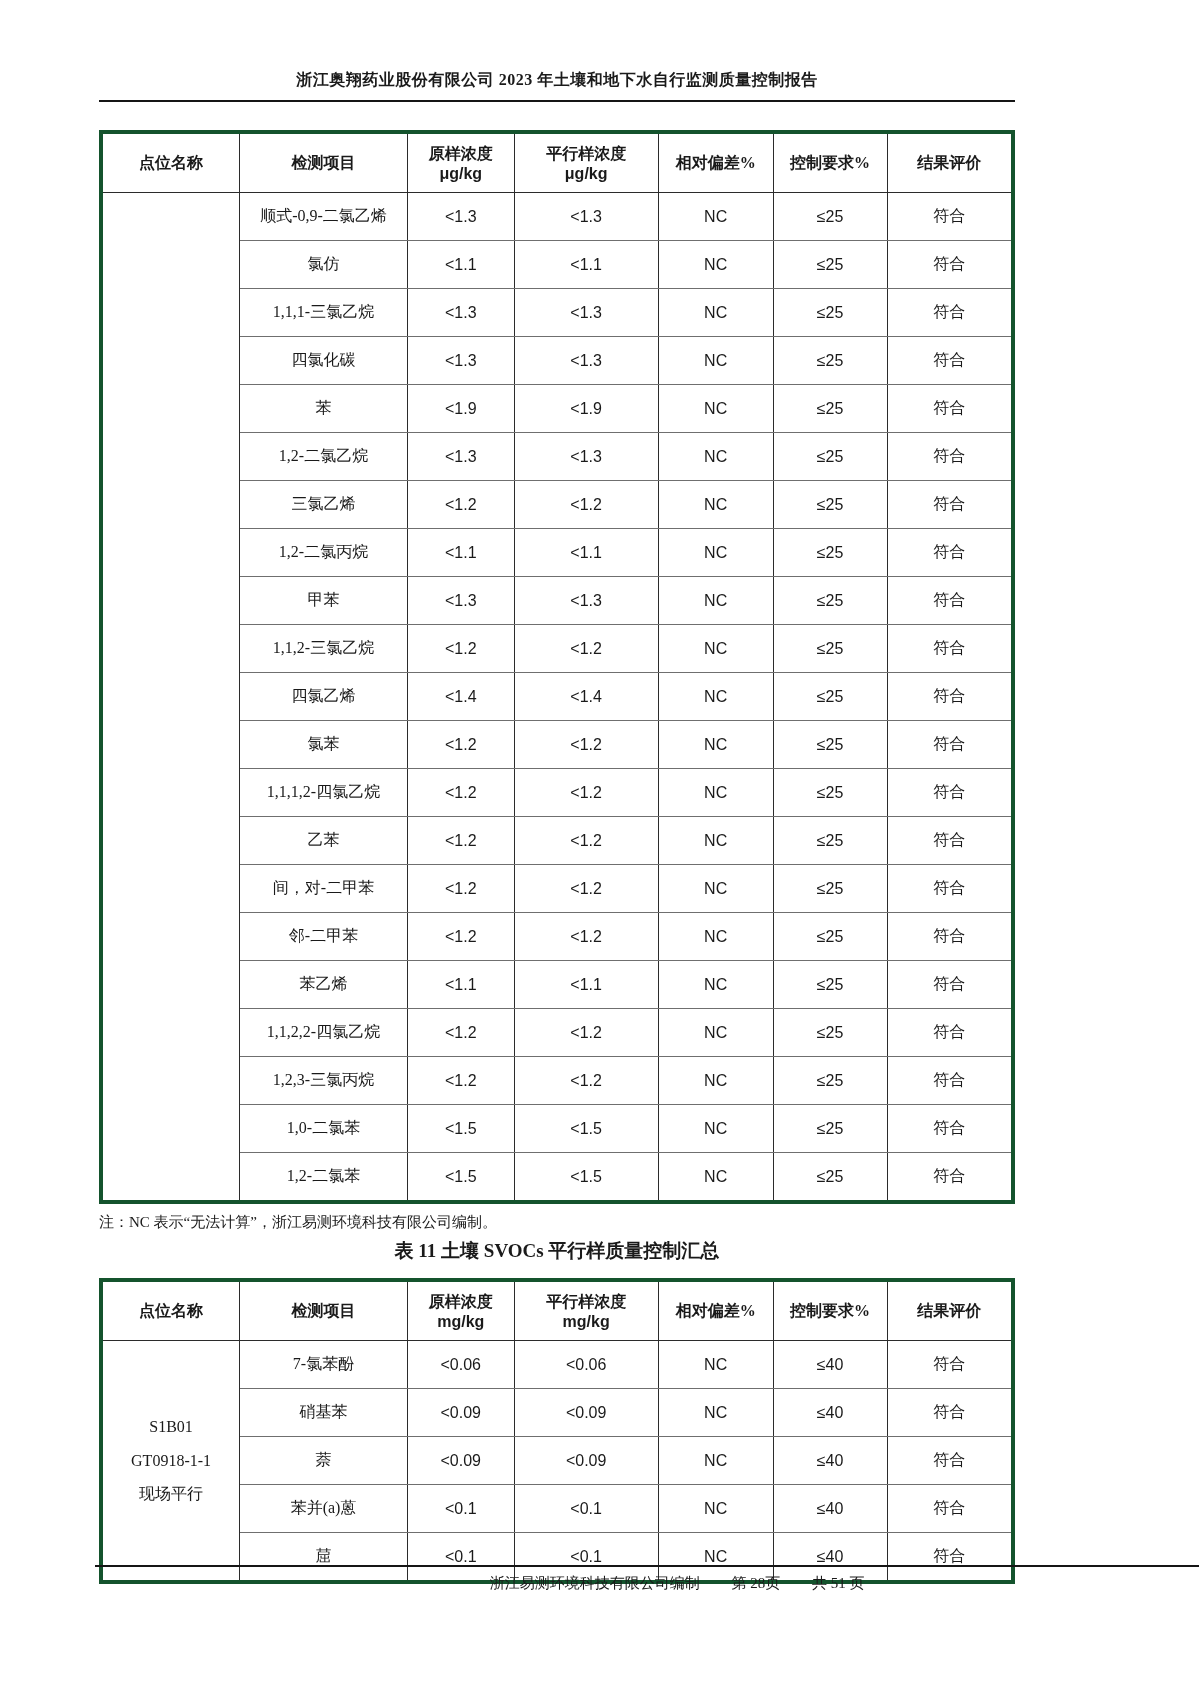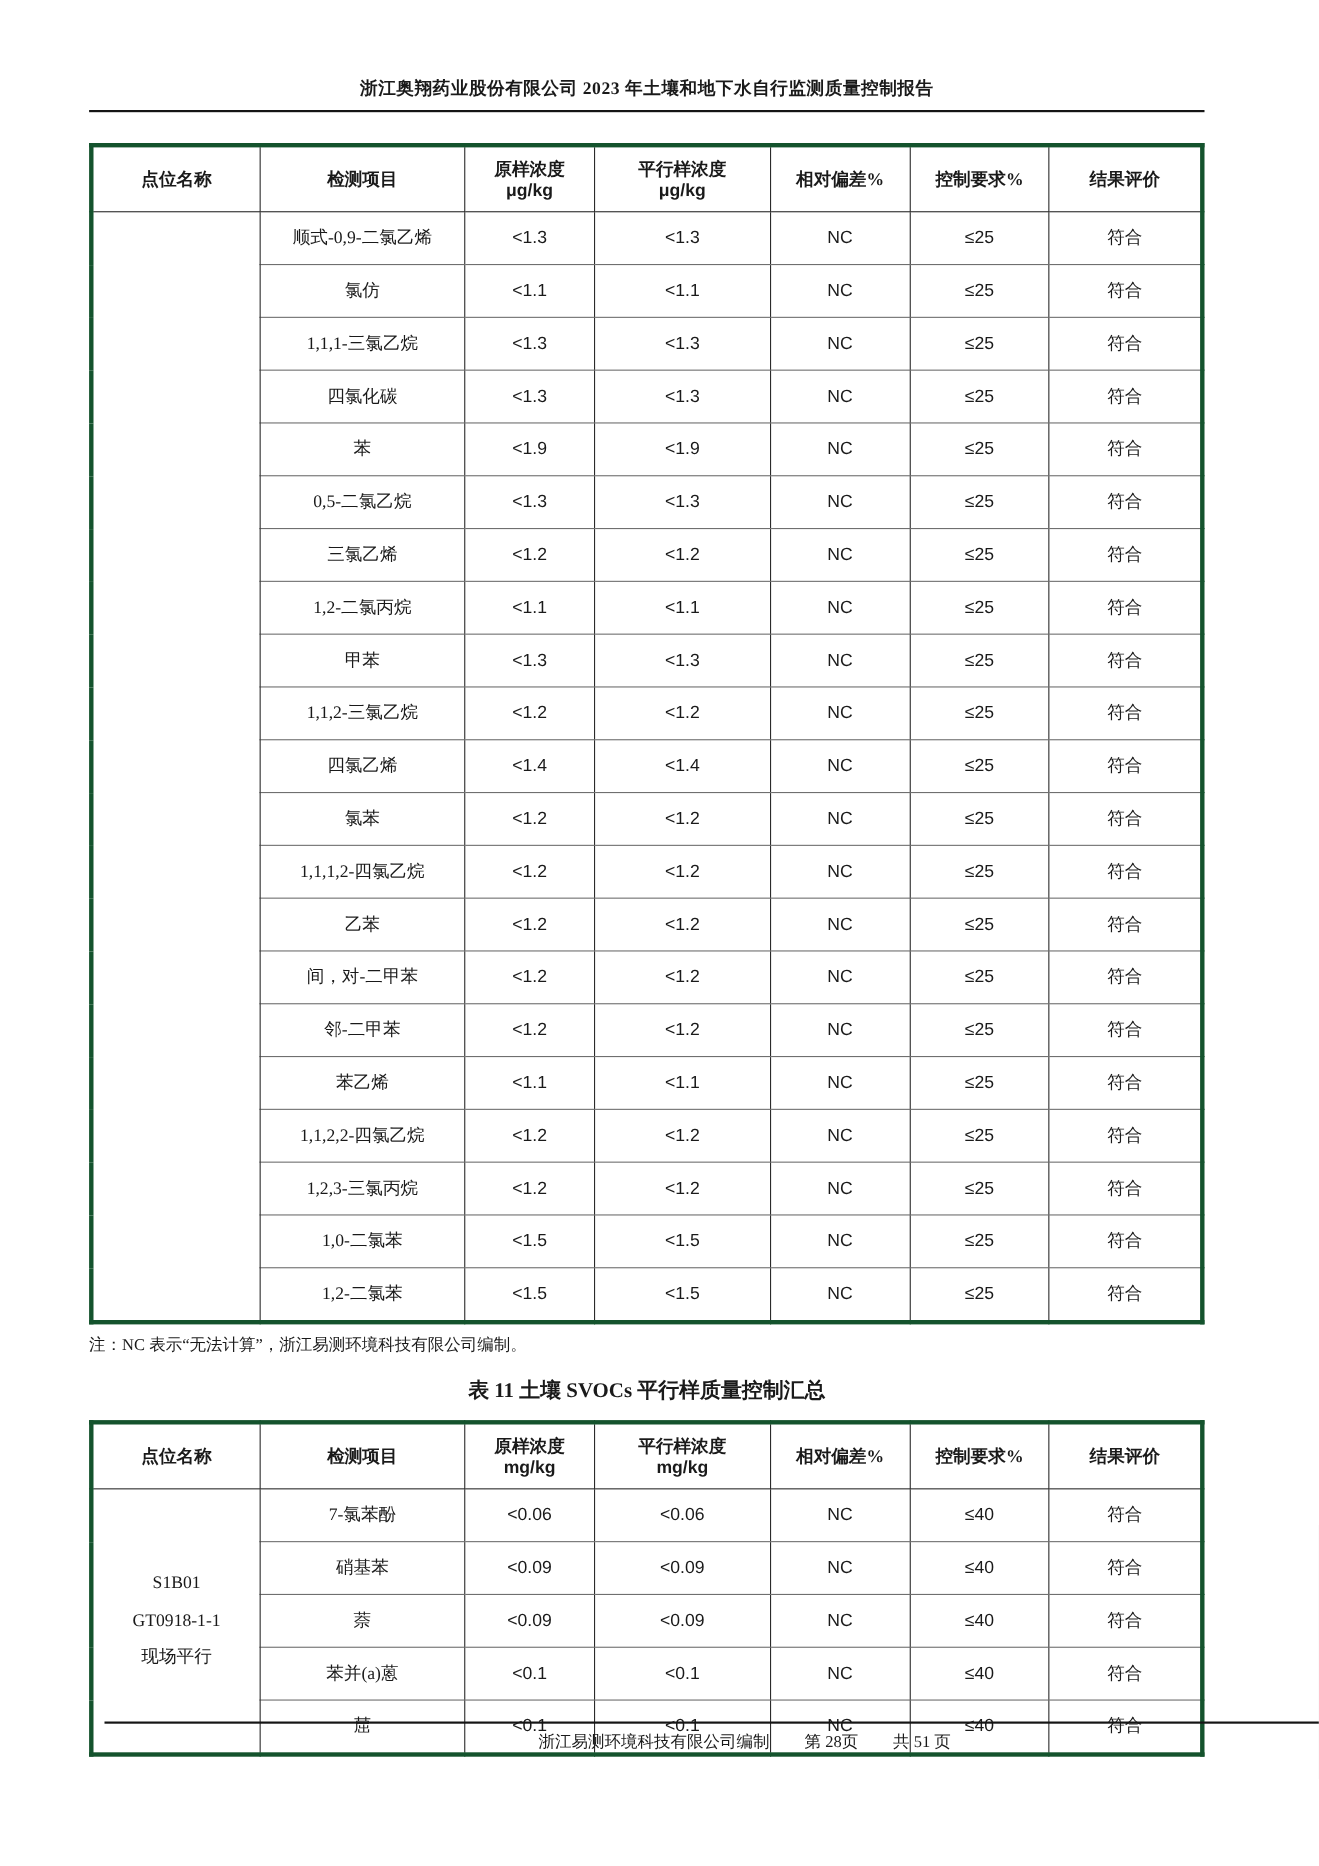--- a/index.html
+++ b/index.html
@@ -1,21 +1,21 @@
 <!DOCTYPE html>
 <html><head>
 <meta charset="utf-8">
 <style>
   html,body { margin:0; padding:0; background:#e8e8e8; }
   .page {
     position:relative; width:1199px; height:1696px; margin:0 auto;
     background:#ffffff; overflow:hidden; color:#1a1a1a;
     font-family:"Liberation Serif","DejaVu Serif",serif;
   }
-  .content { position:absolute; left:81px; top:0; width:1014px; }
+  .content { position:absolute; left:99px; top:0; width:916px; }
 
   .doc-header {
     padding-top:70px; padding-bottom:9px; text-align:center;
     font-size:16px; font-weight:bold; letter-spacing:0.5px;
     border-bottom:2px solid #151515;
   }
 
   table.qc {
     width:100%; border-collapse:collapse; table-layout:fixed;
     border:4px solid #14532d;
@@ -33,21 +33,21 @@
   .t1 { margin-top:28px; }
   .t2 { margin-top:14px; }
   .th-unit { display:block; font-family:"Liberation Sans","DejaVu Sans",sans-serif; }
   .num-cell { font-family:"Liberation Sans","DejaVu Sans",sans-serif; }
   .zh-cell  { font-family:"Liberation Serif","DejaVu Serif",serif; }
   .site-cell {
     font-family:Liberation Serif, serif;
     white-space:pre-line; line-height:2.1; font-size:16px;
   }
   .note { margin-top:9px; font-size:15px; text-align:left; }
-  .caption { margin-top:19px; text-align:center; font-size:19px; font-weight:bold; }
+  .caption { margin-top:6px; text-align:center; font-size:19px; font-weight:bold; }
 
   .doc-footer {
     position:absolute; left:95px; top:1565px; width:1164px;
     border-top:2px solid #151515; padding-top:7px;
     text-align:center; font-size:15px;
   }
   .doc-footer span { margin:0 14px; }
 </style>
 </head>
 <body>
@@ -116,21 +116,21 @@
           </tr>
           <tr>
             <td class="zh-cell">苯</td>
             <td class="num-cell">&lt;1.9</td>
             <td class="num-cell">&lt;1.9</td>
             <td class="num-cell">NC</td>
             <td class="num-cell">≤25</td>
             <td class="zh-cell">符合</td>
           </tr>
           <tr>
-            <td class="zh-cell">0,5-二氯乙烷</td>
+            <td class="zh-cell">1,2-二氯乙烷</td>
             <td class="num-cell">&lt;1.3</td>
             <td class="num-cell">&lt;1.3</td>
             <td class="num-cell">NC</td>
             <td class="num-cell">≤25</td>
             <td class="zh-cell">符合</td>
           </tr>
           <tr>
             <td class="zh-cell">三氯乙烯</td>
             <td class="num-cell">&lt;1.2</td>
             <td class="num-cell">&lt;1.2</td>

